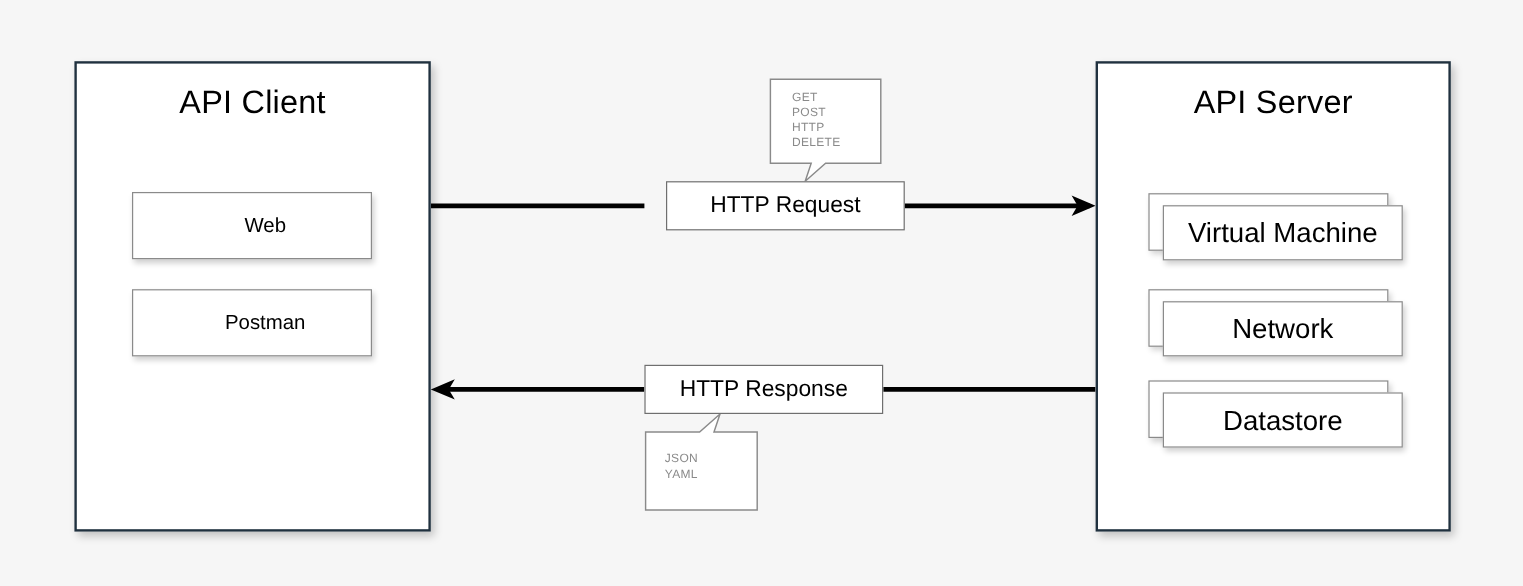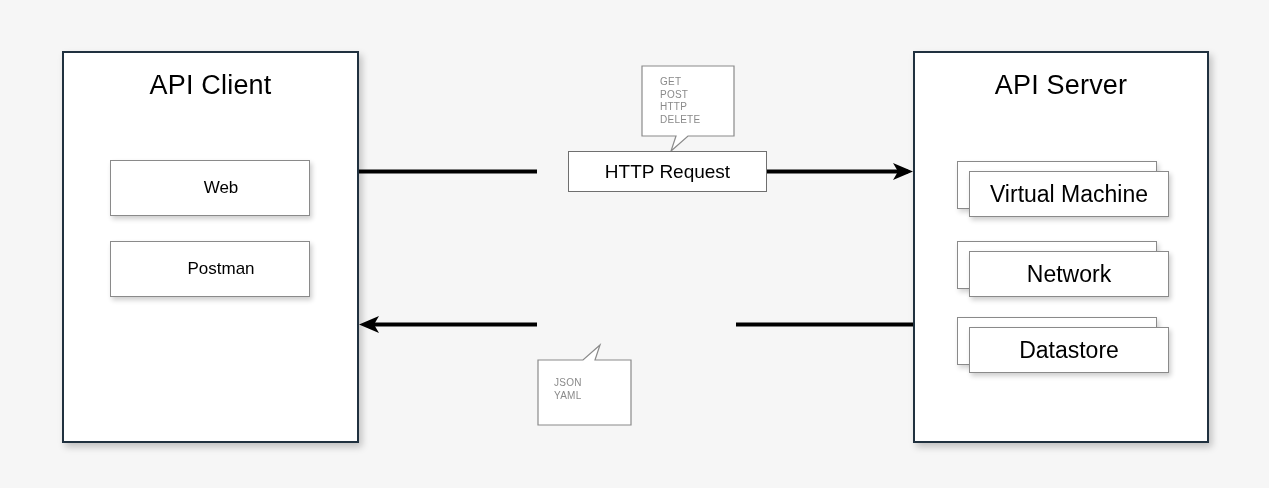--- a/index.html
+++ b/index.html
@@ -102,21 +102,21 @@
     position: absolute;
     background: #ffffff;
     border: 1.4px solid #6f6f6f;
     box-sizing: border-box;
     display: flex;
     align-items: center;
     justify-content: center;
     font-size: 19px;
     color: #000000;
   }
-  #msg-request  { left: 568px; top: 151px; width: 199px; height: 41px; }
+  #msg-request  { left: 555px; top: 151px; width: 199px; height: 41px; }
   #msg-response { left: 537px; top: 304px; width: 199px; height: 41px; }
 
   
   .callout {
     position: absolute;
   }
   .callout .bubble-text {
     position: absolute;
     color: #8a8a8a;
     font-size: 10px;
@@ -179,20 +179,21 @@
   <div class="stack" id="server-item-1">
     <div class="card-back"></div>
     <div class="card-front">Network</div>
   </div>
   <div class="stack" id="server-item-2">
     <div class="card-back"></div>
     <div class="card-front">Datastore</div>
   </div>
 
   <div class="msg-box" id="msg-request">HTTP Request</div>
+  <div class="msg-box" id="msg-response">HTTP Response</div>
 
   <div class="callout" id="callout-methods">
     <div class="bubble-text">GET
 POST
 HTTP
 DELETE</div>
   </div>
   <div class="callout" id="callout-formats">
     <div class="bubble-text">JSON
 YAML</div>

